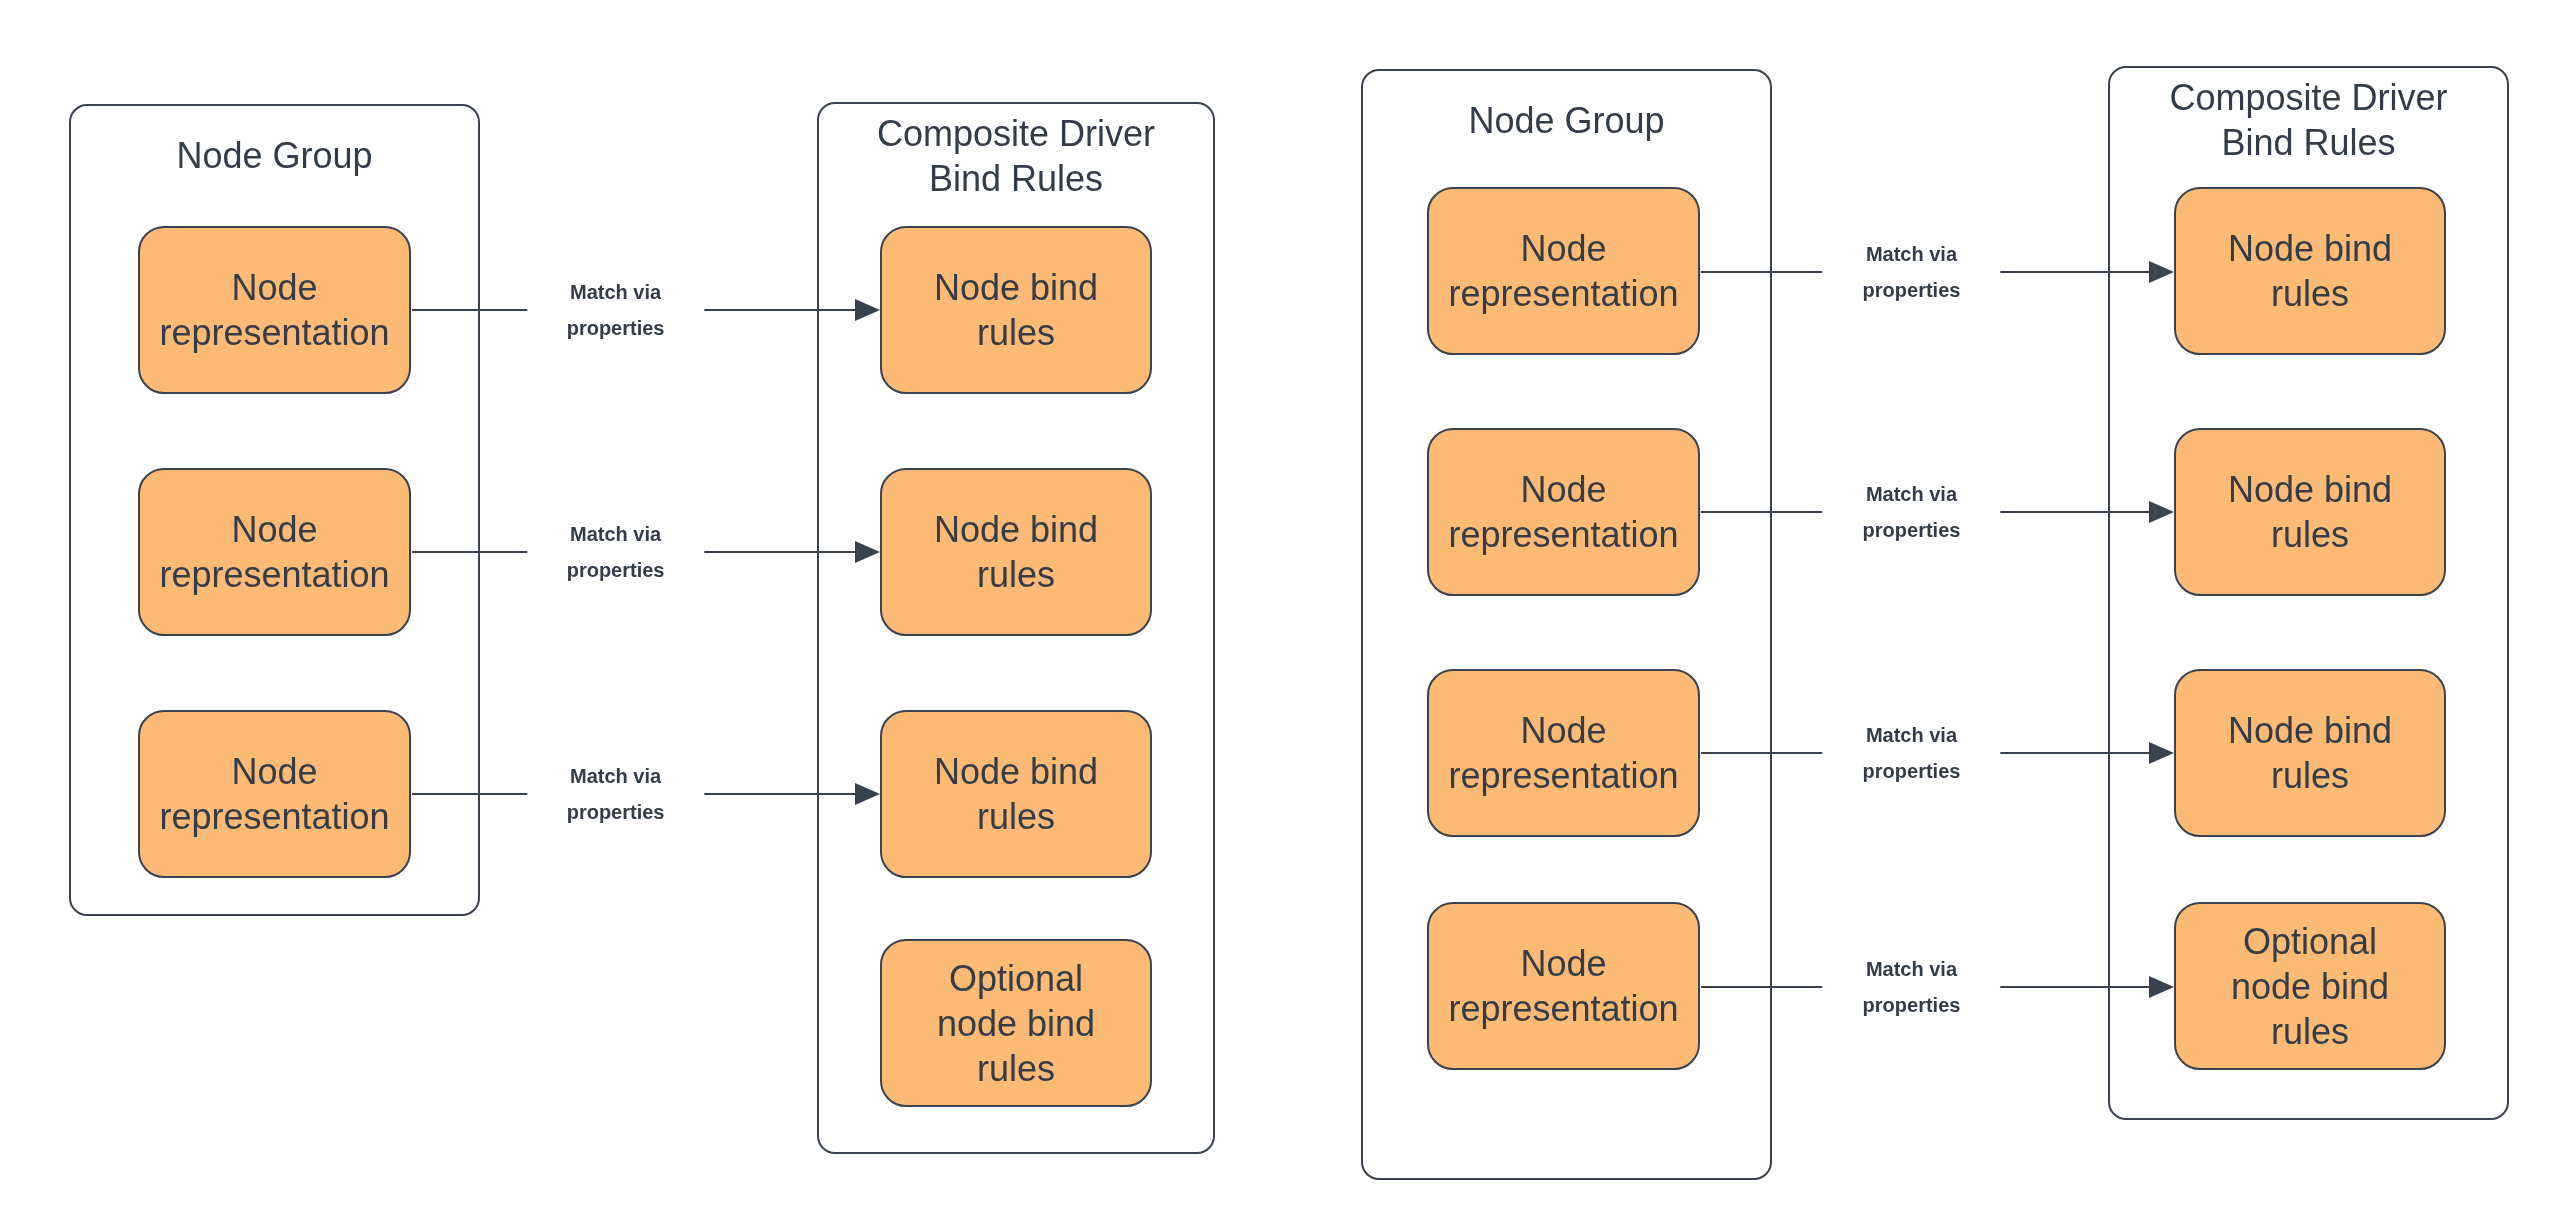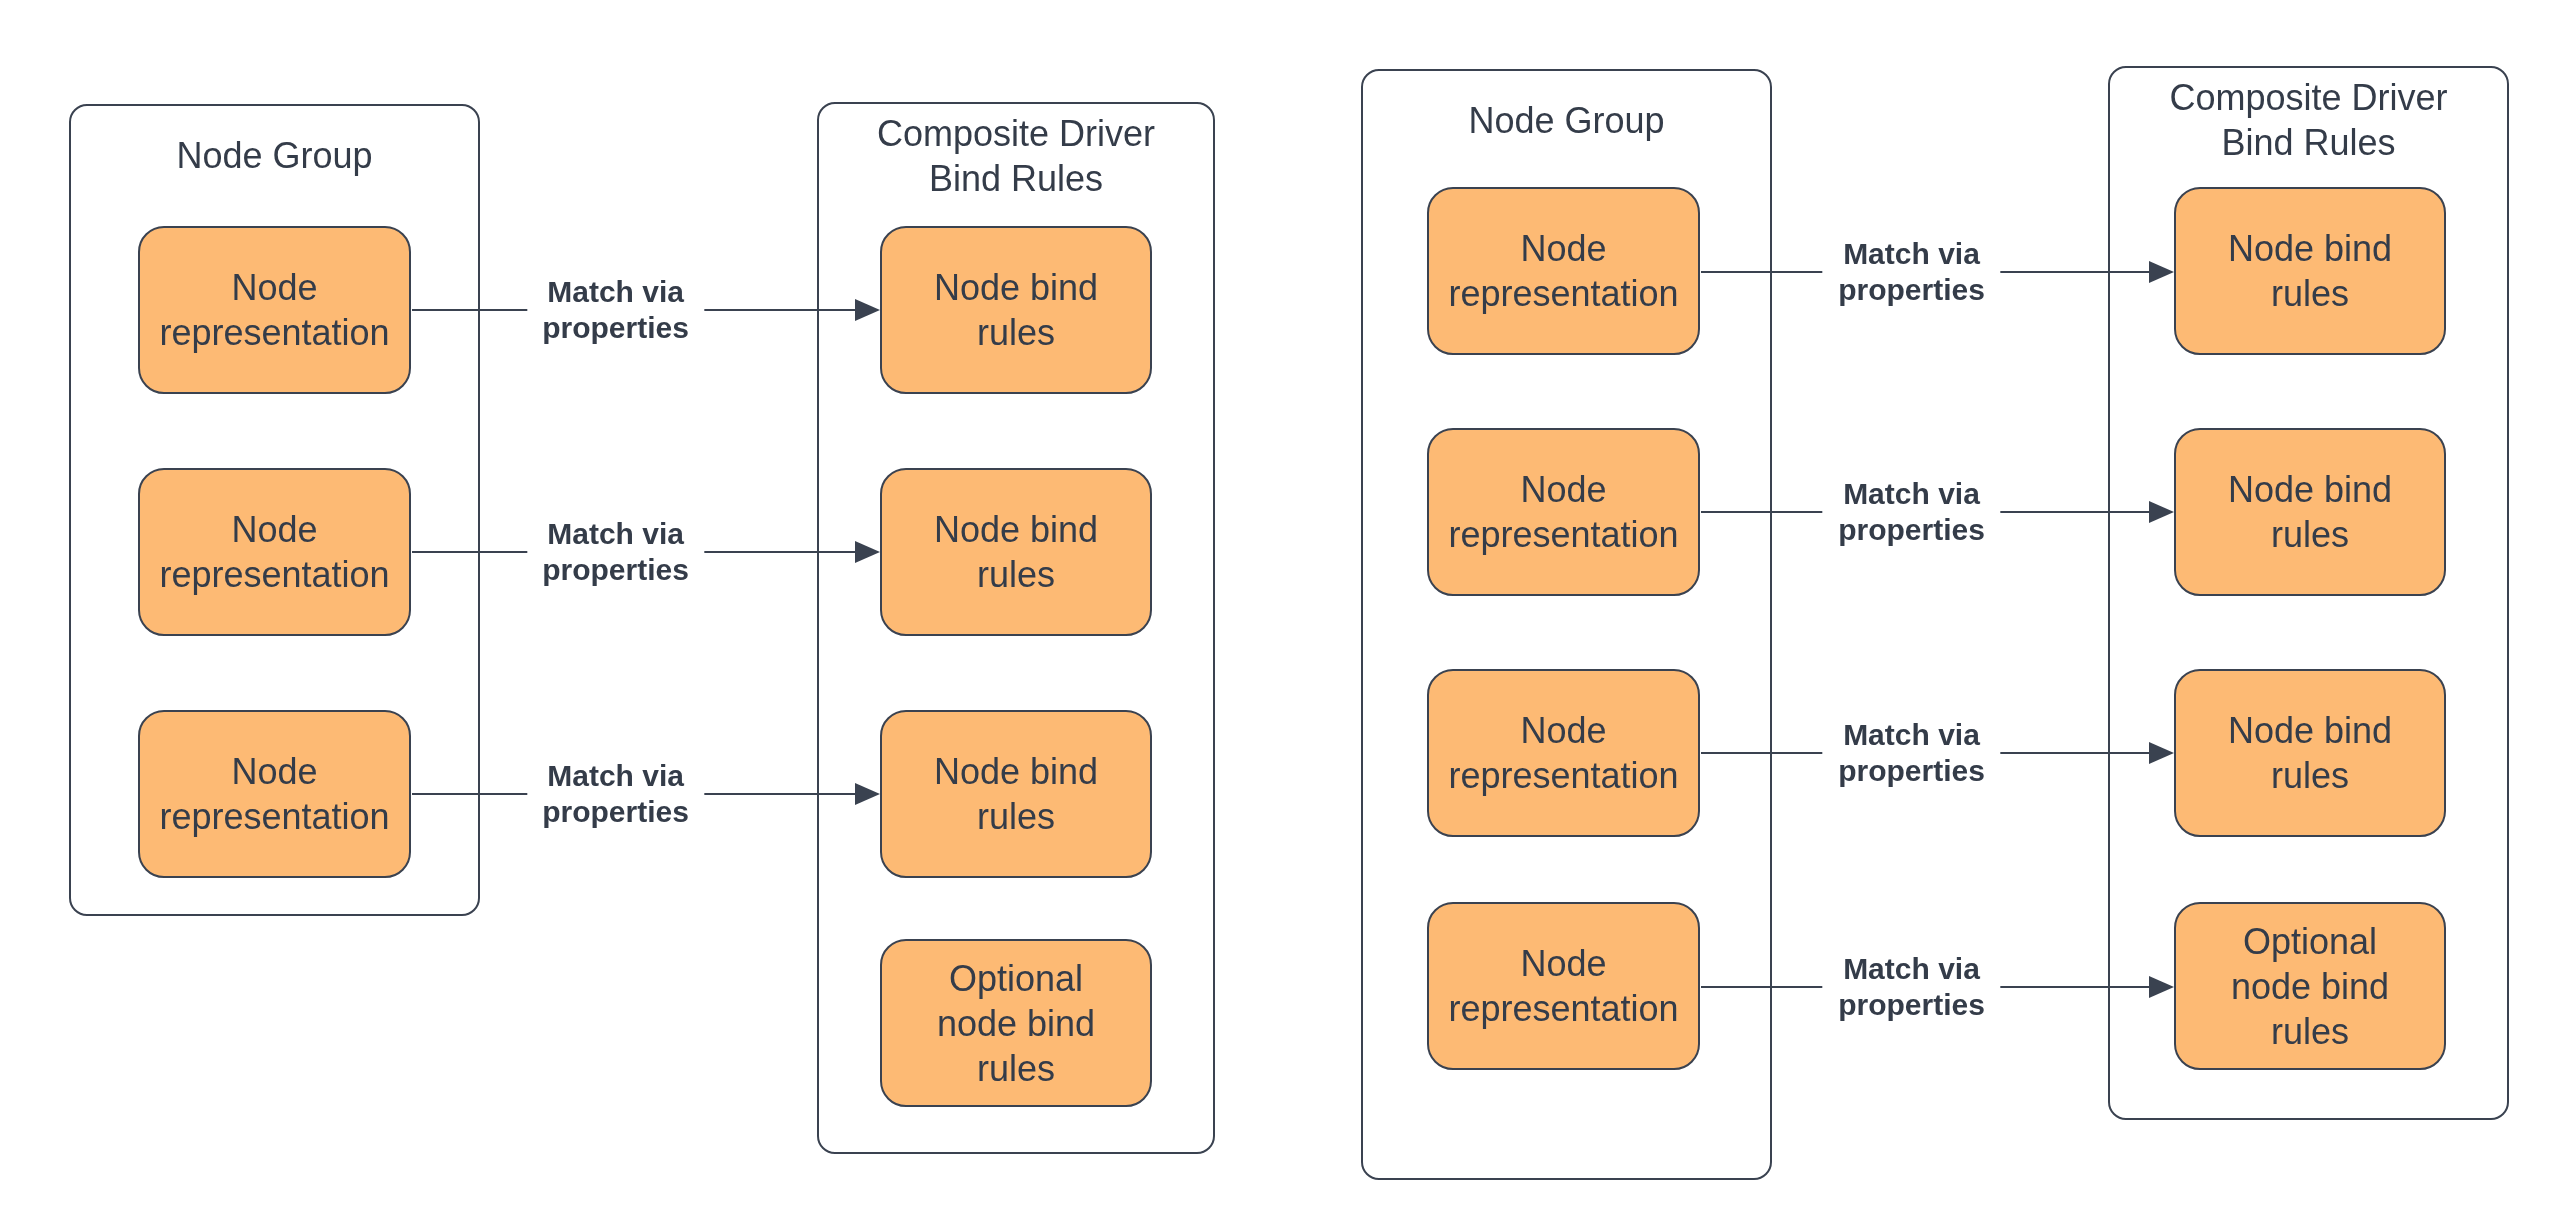--- a/index.html
+++ b/index.html
@@ -62,21 +62,21 @@
     border-top:11px solid transparent;
     border-bottom:11px solid transparent;
   }
   .arrow-label{
     position:absolute;
     top:0;
     transform:translate(-50%,-50%);
     width:163px;
     padding:1.8px 7.2px;
     background:#ffffff;
-    font-size:30px;
+    font-size:20px;
     line-height:36px;
     font-weight:700;
     color:var(--text);
     text-align:center;
   }
   .label-pos-left{left:43.5%;}
   .label-pos-right{left:44.5%;}
 </style>
 </head>
 <body>

